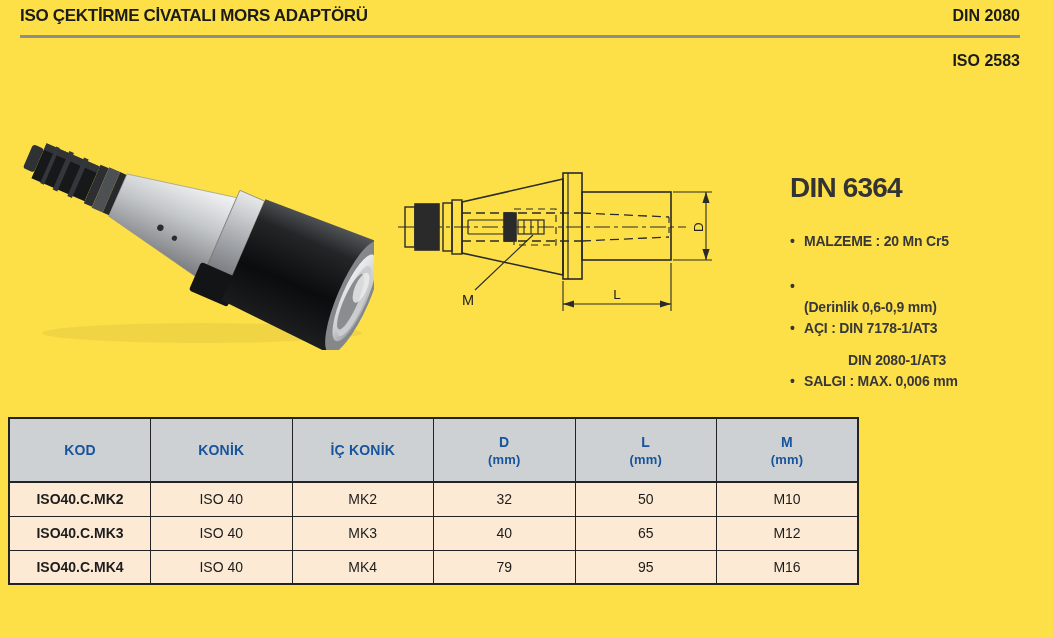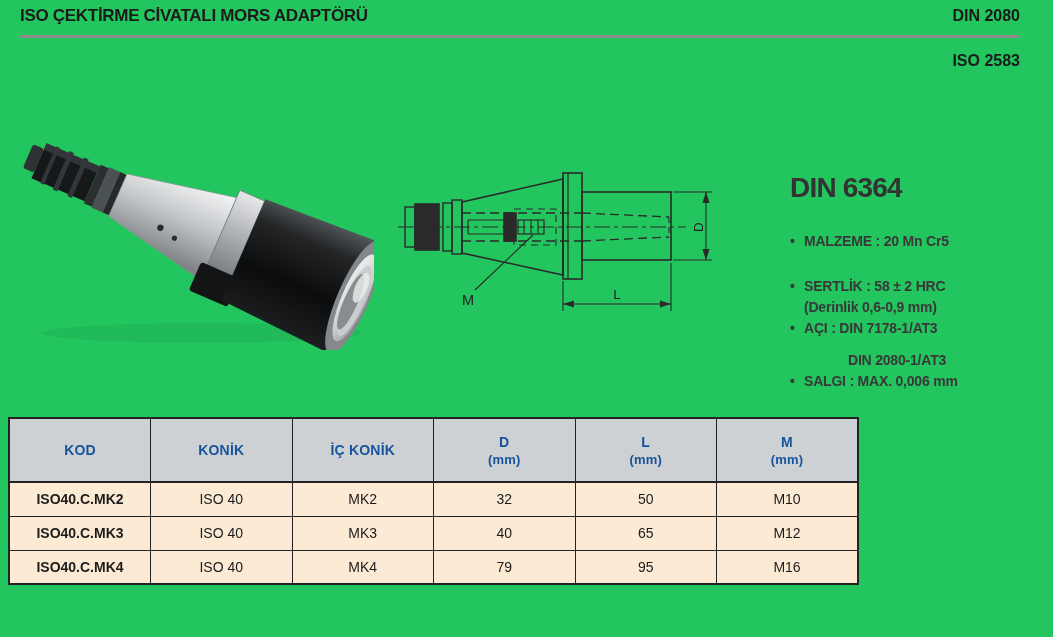--- a/index.html
+++ b/index.html
@@ -1,19 +1,19 @@
 <!DOCTYPE html>
 <html><head>
 <meta charset="utf-8">
 <style>
   * { margin:0; padding:0; box-sizing:border-box; }
   html,body { background:#ffffff; }
   body { font-family:"Liberation Sans","DejaVu Sans",sans-serif; color:#1c1c1c; }
   .page {
-    position:relative; width:1053px; height:637px; background:#22c55e; overflow:hidden;
+    position:relative; width:1053px; height:637px; background:#fde047; overflow:hidden;
   }
 
   
   .page-title {
     position:absolute; left:20px; top:6px; font-size:17px; font-weight:700;
     letter-spacing:-0.3px; color:#1b1b1b;
   }
   .std-top {
     position:absolute; right:33px; top:7px; font-size:16px; font-weight:700; color:#1b1b1b;
   }
@@ -186,21 +186,20 @@
   </svg>
 
   <div class="specs">
     <h2>DIN 6364</h2>
     <div class="spec-line mb-lg">
       <span class="bullet">•</span>
       <span>MALZEME : 20 Mn Cr5</span>
     </div>
     <div class="spec-line">
       <span class="bullet">•</span>
-      <span>SERTLİK : 58 ± 2 HRC</span>
     </div>
     <div class="spec-line cont">
       <span>(Derinlik 0,6-0,9 mm)</span>
     </div>
     <div class="spec-line">
       <span class="bullet">•</span>
       <span>AÇI : DIN 7178-1/AT3</span>
     </div>
     <div class="spec-line cont-deep">
       <span>DIN 2080-1/AT3</span>

